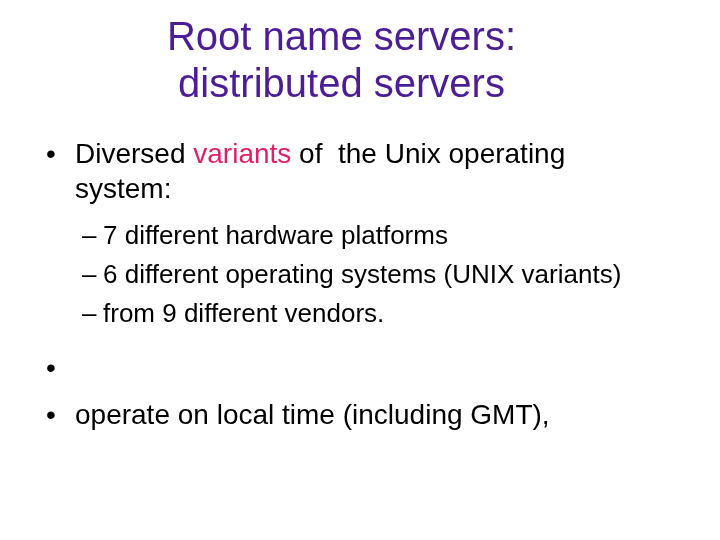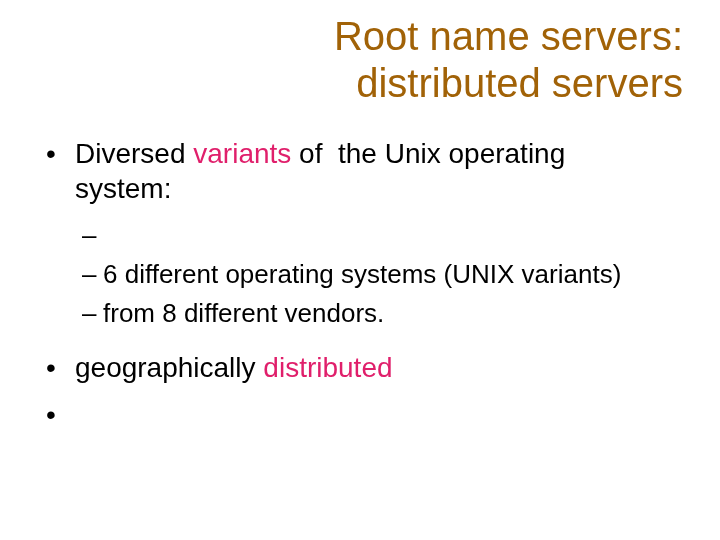--- a/index.html
+++ b/index.html
@@ -17,25 +17,25 @@
   }
   .slide {
     position: relative;
     width: 720px;
     height: 540px;
     background: #ffffff;
   }
   .title {
     margin-top: 13px;
     padding-right: 37px;
-    text-align: right;
+    text-align: center;
     font-size: 40px;
     line-height: 47px;
     font-weight: 400;
-    color: #a16207;
+    color: #4c1d95;
     letter-spacing: 0px;
   }
   .bullet {
     display: flex;
     padding-left: 46px;
     font-size: 28px;
     line-height: 35px;
   }
   .bullet .marker {
     flex: none;
@@ -74,33 +74,34 @@
   </div>
 
   <div class="bullet b1">
     <span class="marker">•</span>
     <span class="text"><span>Diversed </span><span class="hl">variants</span><span> of  the Unix operating system:</span></span>
   </div>
 
   <div class="sub-list">
     <div class="sub-bullet">
       <span class="marker">–</span>
+      <span class="text">7 different hardware platforms</span>
     </div>
     <div class="sub-bullet">
       <span class="marker">–</span>
       <span class="text">6 different operating systems (UNIX variants)</span>
     </div>
     <div class="sub-bullet">
       <span class="marker">–</span>
-      <span class="text">from 8 different vendors.</span>
+      <span class="text">from 9 different vendors.</span>
     </div>
   </div>
 
   <div class="bullet b2">
     <span class="marker">•</span>
-    <span class="text"><span>geographically </span><span class="hl">distributed</span></span>
   </div>
 
   <div class="bullet b3">
     <span class="marker">•</span>
+    <span class="text">operate on local time (including GMT),</span>
   </div>
 
 </div>
 
 </body></html>

